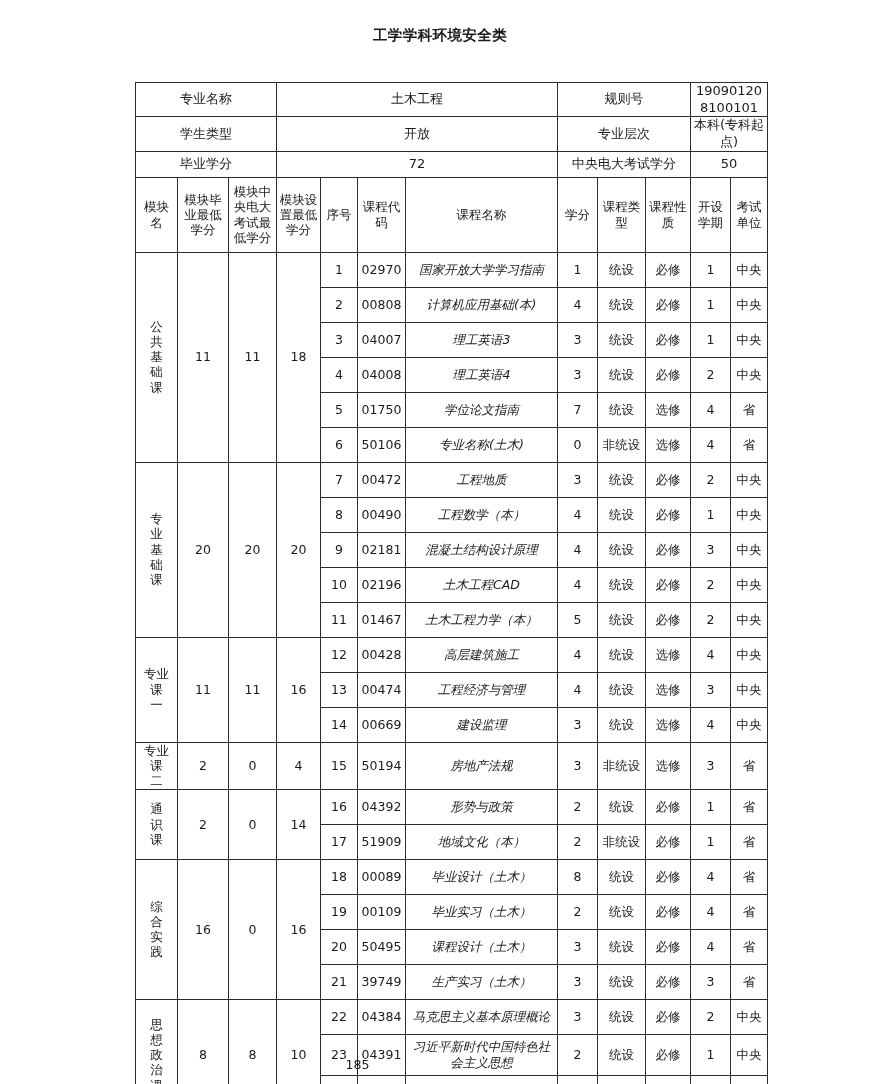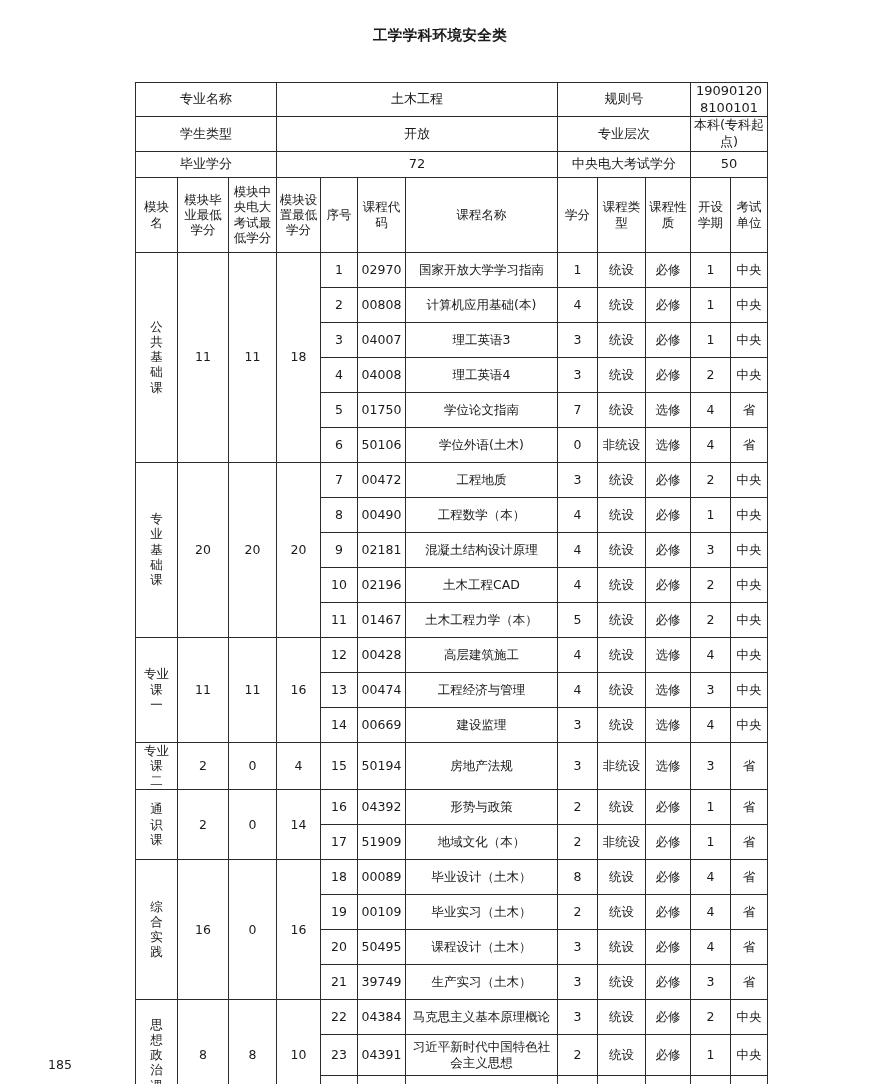--- a/index.html
+++ b/index.html
@@ -84,25 +84,24 @@
   }
   .modname {
     font-size: 12.5px;
     line-height: 1.3;
   }
   .page-number {
     position: absolute;
     left: 0;
     top: 1045px;
     width: 715px;
-    text-align: left;
+    text-align: center;
     font-size: 12.5px;
-    padding-left: 48px;
-  }
-  .cname { font-size: 12.5px; }
+  }
+  .cname { font-size: 12.5px; font-style: italic; }
 </style>
 </head>
 <body>
 
 <div class="page">
 
   <div class="doc-title-1">工学学科环境安全类</div>
 
   <div class="table-wrap">
     <table class="rules">
@@ -203,21 +202,21 @@
             <td class="cname">学位论文指南</td>
             <td>7</td>
             <td>统设</td>
             <td>选修</td>
             <td>4</td>
             <td>省</td>
           </tr>
           <tr class="body-row">
             <td>6</td>
             <td>50106</td>
-            <td class="cname">学位外语(土木)</td>
+            <td class="cname">专业名称(土木)</td>
             <td>0</td>
             <td>非统设</td>
             <td>选修</td>
             <td>4</td>
             <td>省</td>
           </tr>
           <tr class="body-row">
             <td rowspan="5" class="modname"><span class="vert"><span style="display:block">专</span><span style="display:block">业</span><span style="display:block">基</span><span style="display:block">础</span><span style="display:block">课</span></span></td>
             <td rowspan="5">20</td>
             <td rowspan="5">20</td>

